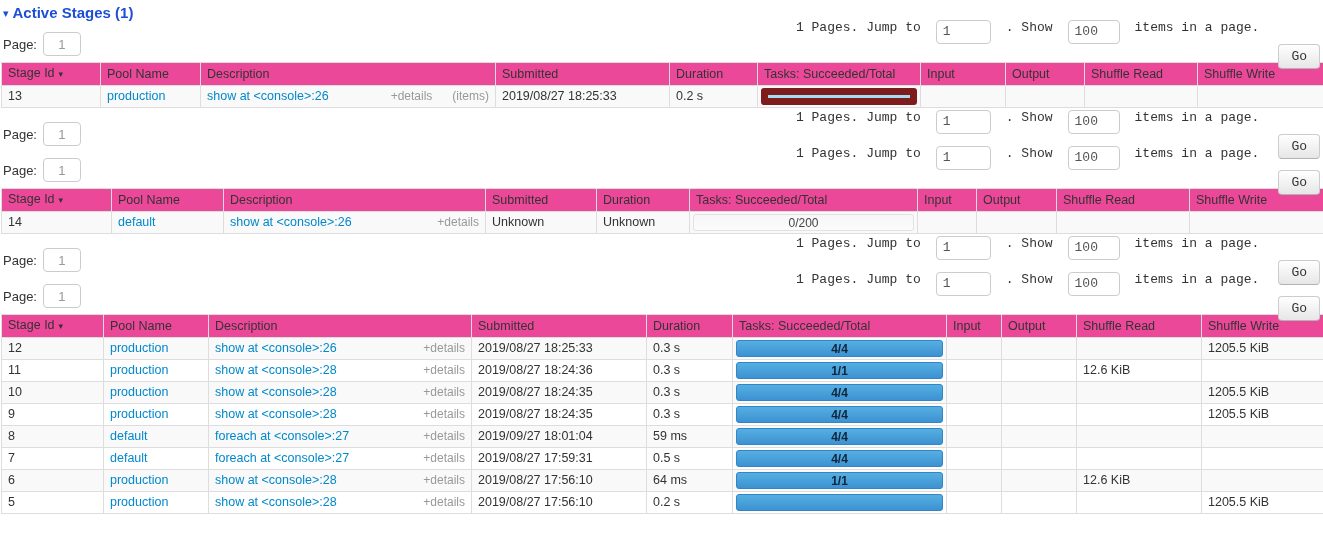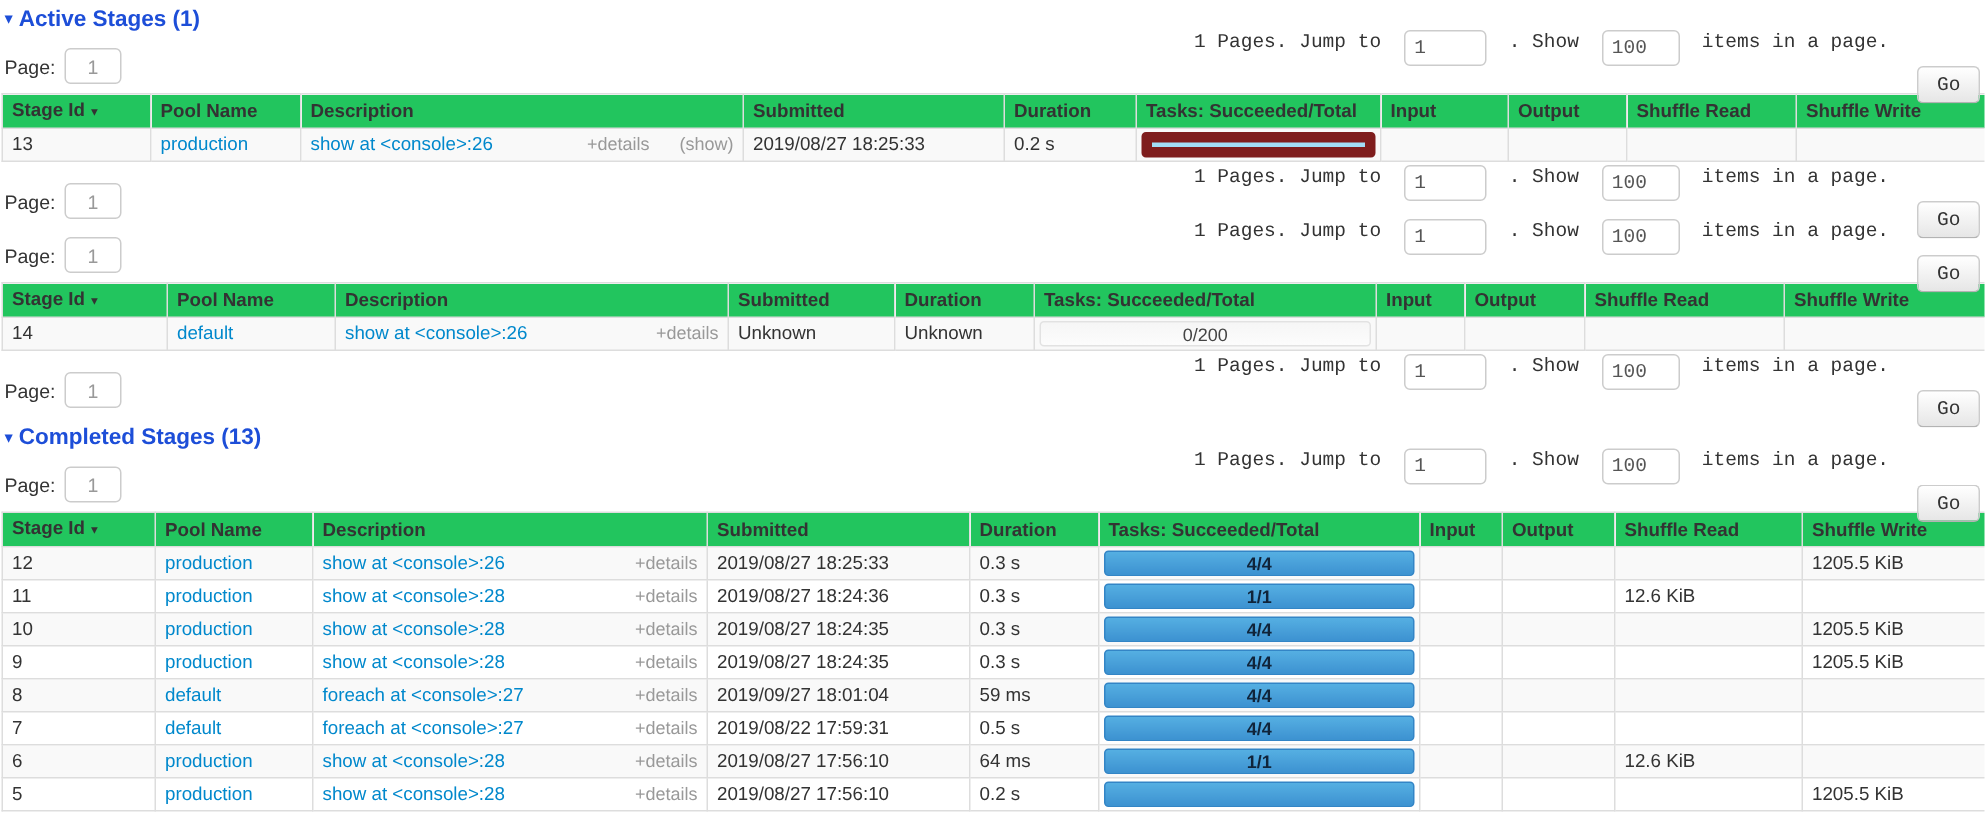--- a/index.html
+++ b/index.html
@@ -39,21 +39,21 @@
   }
   table {
     width: 1321px; table-layout: fixed; border-collapse: collapse;
     margin-bottom: 2px;
   }
   th, td {
     border: 1px solid #dddddd; padding: 2px 6px;
     text-align: left; font-size: 12.5px; line-height: 17px;
     white-space: nowrap; overflow: hidden; height: 22px;
   }
-  th { font-weight: bold; color: #333333; cursor: pointer; background: #22c55e; }
+  th { font-weight: normal; color: #333333; cursor: pointer; background: #ec4899; }
   th .sort-icon { font-size: 9px; margin-left: 4px; }
   tbody tr:nth-child(odd) { background: #f9f9f9; }
   tbody tr:nth-child(even) { background: #ffffff; }
   a.cell-link { color: #0088cc; text-decoration: none; cursor: pointer; }
   .desc-inner { display: flex; justify-content: space-between; align-items: center; }
   .desc-right { display: flex; gap: 20px; }
   .muted-link { color: #999999; cursor: pointer; font-size: 12px; }
   .cell-tasks { padding: 2px 3px; }
   .progress {
     height: 17px; border-radius: 3px; text-align: center;
@@ -120,21 +120,21 @@
         </thead>
         <tbody>
           <tr>
             <td>13</td>
             <td><a class="cell-link">production</a></td>
             <td>
               <div class="desc-inner">
                 <a class="cell-link">show at &lt;console&gt;:26</a>
                 <span class="desc-right">
                   <span class="muted-link">+details</span>
-                  <span class="muted-link">(show)</span>
+                  <span class="muted-link">(items)</span>
                 </span>
               </div>
             </td>
             <td>2019/08/27 18:25:33</td>
             <td>0.2 s</td>
             <td class="cell-tasks">
               <div class="progress running"><span>0/4 (4 running)</span></div>
             </td>
             <td></td>
             <td></td>
@@ -233,21 +233,20 @@
           <span>1 Pages. Jump to</span>
           <input class="pag-input jump-input" value="1" style="">
           <span>. Show</span>
           <input class="pag-input show-input" value="100" style="">
           <span>items in a page.</span>
           <button class="go-btn">Go</button>
         </div>
       </div>
     </section>
     <section class="section">
-      <h4 class="section-title"><span class="arrow">▾</span><span>Completed Stages (13)</span></h4>
       <div class="pagination top">
         <div class="pag-left">
           <span>Page:</span>
           <input class="pag-input page-num-input" value="1" style="">
         </div>
         <div class="pag-right">
           <span>1 Pages. Jump to</span>
           <input class="pag-input jump-input" value="1" style="">
           <span>. Show</span>
           <input class="pag-input show-input" value="100" style="">
@@ -392,21 +391,21 @@
             <td>7</td>
             <td><a class="cell-link">default</a></td>
             <td>
               <div class="desc-inner">
                 <a class="cell-link">foreach at &lt;console&gt;:27</a>
                 <span class="desc-right">
                   <span class="muted-link">+details</span>
                 </span>
               </div>
             </td>
-            <td>2019/08/22 17:59:31</td>
+            <td>2019/08/27 17:59:31</td>
             <td>0.5 s</td>
             <td class="cell-tasks">
               <div class="progress done"><span>4/4</span></div>
             </td>
             <td></td>
             <td></td>
             <td></td>
             <td></td>
           </tr>
           <tr>

